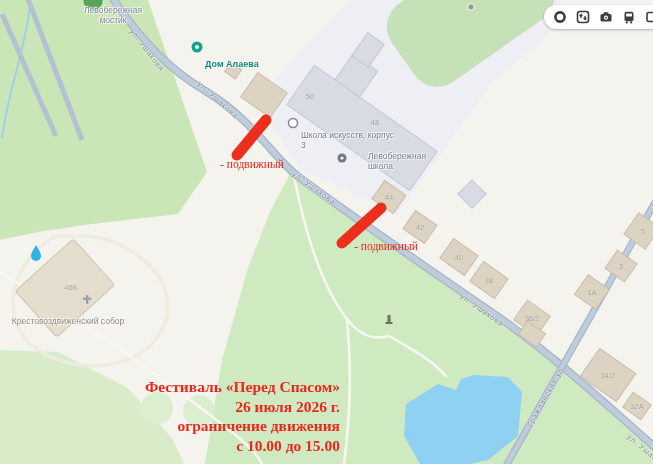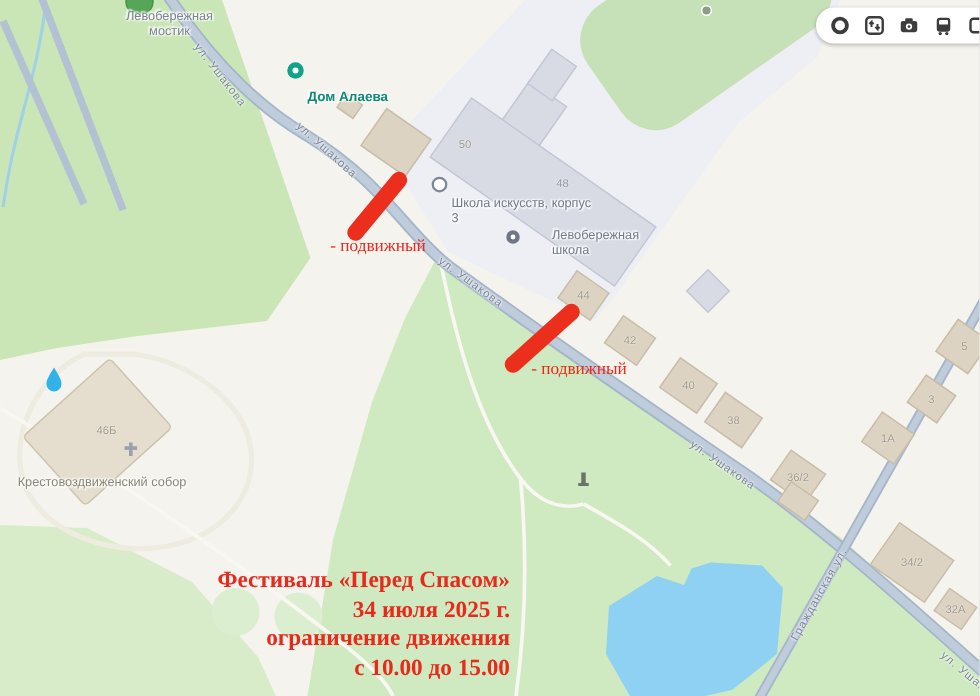--- a/index.html
+++ b/index.html
@@ -139,21 +139,21 @@
   <span class="num" style="left:643px;top:231px;">5</span>
   <span class="num" style="left:608px;top:375px;">34/2</span>
   <span class="num" style="left:637px;top:406px;">32А</span>
   <span class="num" style="left:71px;top:287px;">46Б</span>
 
   <span class="red-note" style="left:252px;top:164px;">- подвижный</span>
   <span class="red-note" style="left:386px;top:246px;">- подвижный</span>
 
   <div class="festival">
     <div>Фестиваль «Перед Спасом»</div>
-    <div>34 июля 2025 г.</div>
+    <div>26 июля 2026 г.</div>
     <div>ограничение движения</div>
     <div>с 10.00 до 15.00</div>
   </div>
 
   <div class="controls">
     <span class="ctl">
       <svg width="14" height="14" viewBox="0 0 14 14">
           <circle cx="7" cy="7" r="4.6" fill="none" stroke="#3c3c3c" stroke-width="2.6"></circle>
         </svg>
     </span>

